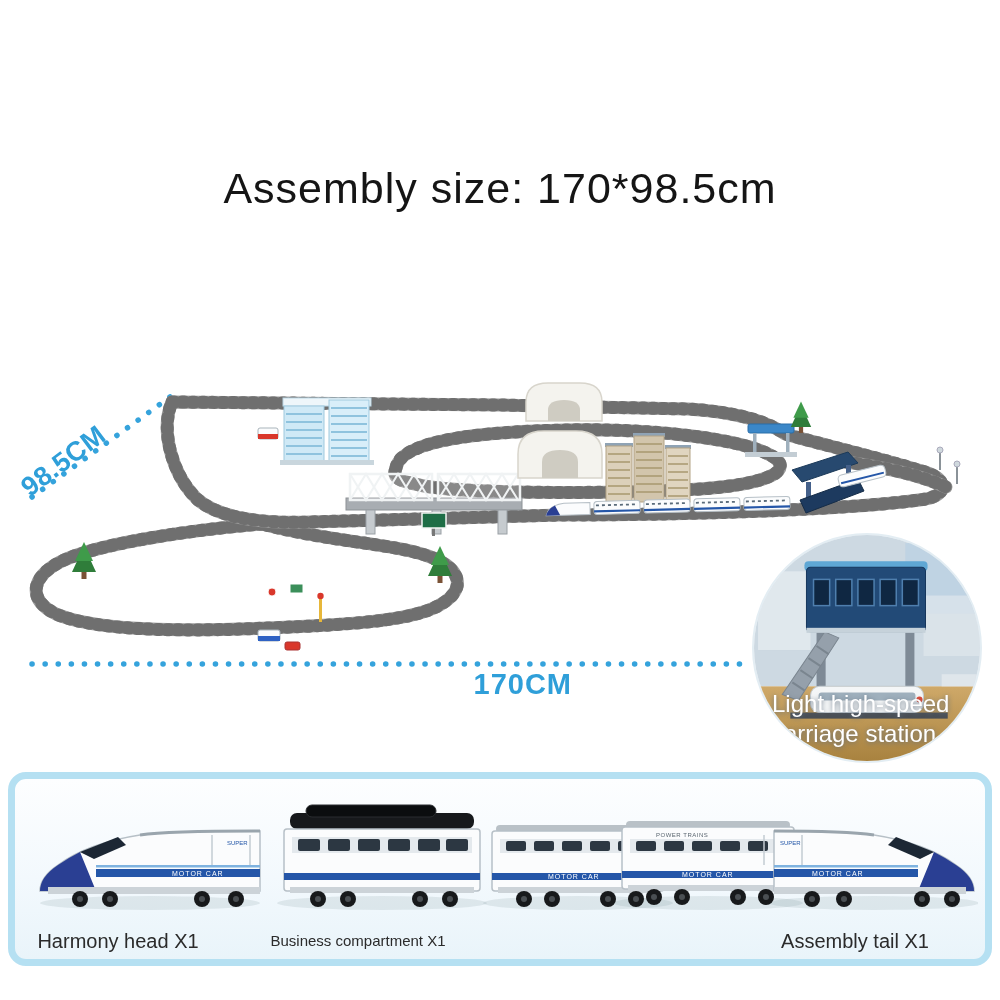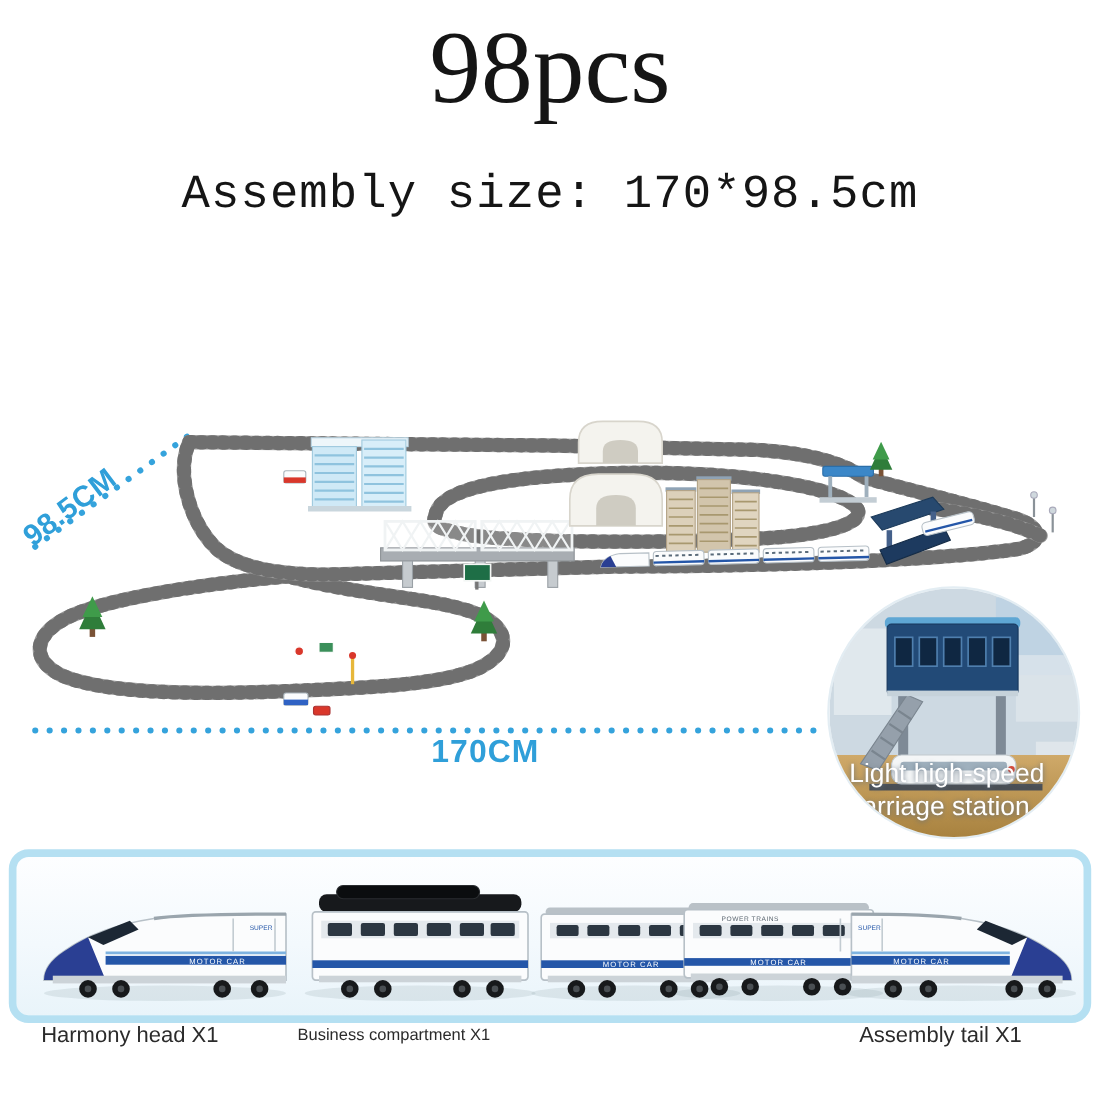--- a/index.html
+++ b/index.html
@@ -1,46 +1,45 @@
 <!DOCTYPE html>
 <html><head>
 <meta charset="utf-8">
 <style>
   html,body{margin:0;padding:0;background:#fff;}
   .page{position:relative;width:1000px;height:1000px;background:#fff;overflow:hidden;
         font-family:"Liberation Sans",sans-serif;}
   .title{position:absolute;top:8px;left:0;width:100%;text-align:center;
          font-family:"Liberation Serif",serif;font-size:94px;font-weight:400;color:#151515;}
-  .subtitle{position:absolute;top:152px;left:0;width:100%;text-align:center;
-         font-family:Liberation Mono, monospace;font-size:43px;font-weight:400;color:#151515;letter-spacing:1px;}
+  .subtitle{position:absolute;top:164px;left:0;width:100%;text-align:center;
+         font-family:Liberation Sans, sans-serif;font-size:43px;font-weight:400;color:#151515;letter-spacing:1px;}
   .scene{position:absolute;left:0;top:345px;width:1000px;height:425px;}
   svg text{font-family:"Liberation Sans",sans-serif;}
   .dim-h{position:absolute;left:34px;top:472px;transform:rotate(-37deg);transform-origin:0 100%;
          color:#2f9fd9;font-weight:700;font-size:27px;letter-spacing:.5px;white-space:nowrap;}
-  .dim-w{position:absolute;left:392px;top:668px;width:180px;text-align:left;
+  .dim-w{position:absolute;left:392px;top:668px;width:180px;text-align:right;
          color:#2f9fd9;font-weight:700;font-size:29px;letter-spacing:1px;}
   .inset{position:absolute;left:752px;top:533px;width:226px;height:226px;border-radius:50%;
          overflow:hidden;border:2px solid #e3edf3;box-shadow:0 0 0 1px rgba(255,255,255,.65);}
   .inset svg{position:absolute;left:0;top:0;width:100%;height:100%;}
   .inset-caption{position:absolute;left:18px;bottom:12px;width:192px;font-size:24px;line-height:1.25;
          color:#fff;text-shadow:0 1px 5px rgba(95,110,125,.95);}
-  .parts-panel{position:absolute;left:8px;top:772px;width:984px;height:158px;box-sizing:border-box;
+  .parts-panel{position:absolute;left:8px;top:772px;width:984px;height:194px;box-sizing:border-box;
          border:7px solid #b5e0f2;border-radius:18px;
          background:linear-gradient(180deg,#fdfeff 0%,#f3f9fd 55%,#e9f4fa 100%);}
   .trains{position:absolute;left:7px;top:0;width:956px;height:140px;}
   .part-label{position:absolute;top:151px;transform:translateX(-50%);font-size:20px;color:#2b2b2b;white-space:nowrap;}
   .part-label.small{font-size:15px;top:153px;}
   .l0{left:103px}.l1{left:343px}.l2{left:637px}.l3{left:840px}
 </style>
 </head>
 <body>
 
 <div class="page">
 
-  <div class="title">98pcs</div>
   <div class="subtitle">Assembly size: 170*98.5cm</div>
 
   <svg class="scene" viewBox="0 345 1000 425">
 
     <g stroke="#35a3dc" stroke-width="5.5" stroke-linecap="round" fill="none">
       <path d="M170 397 L32 497" stroke-dasharray="0.1 13"></path>
       <path d="M32 664 L744 664" stroke-dasharray="0.1 13"></path>
     </g>
 
     <g fill="none" stroke-linejoin="round" stroke-linecap="round">

